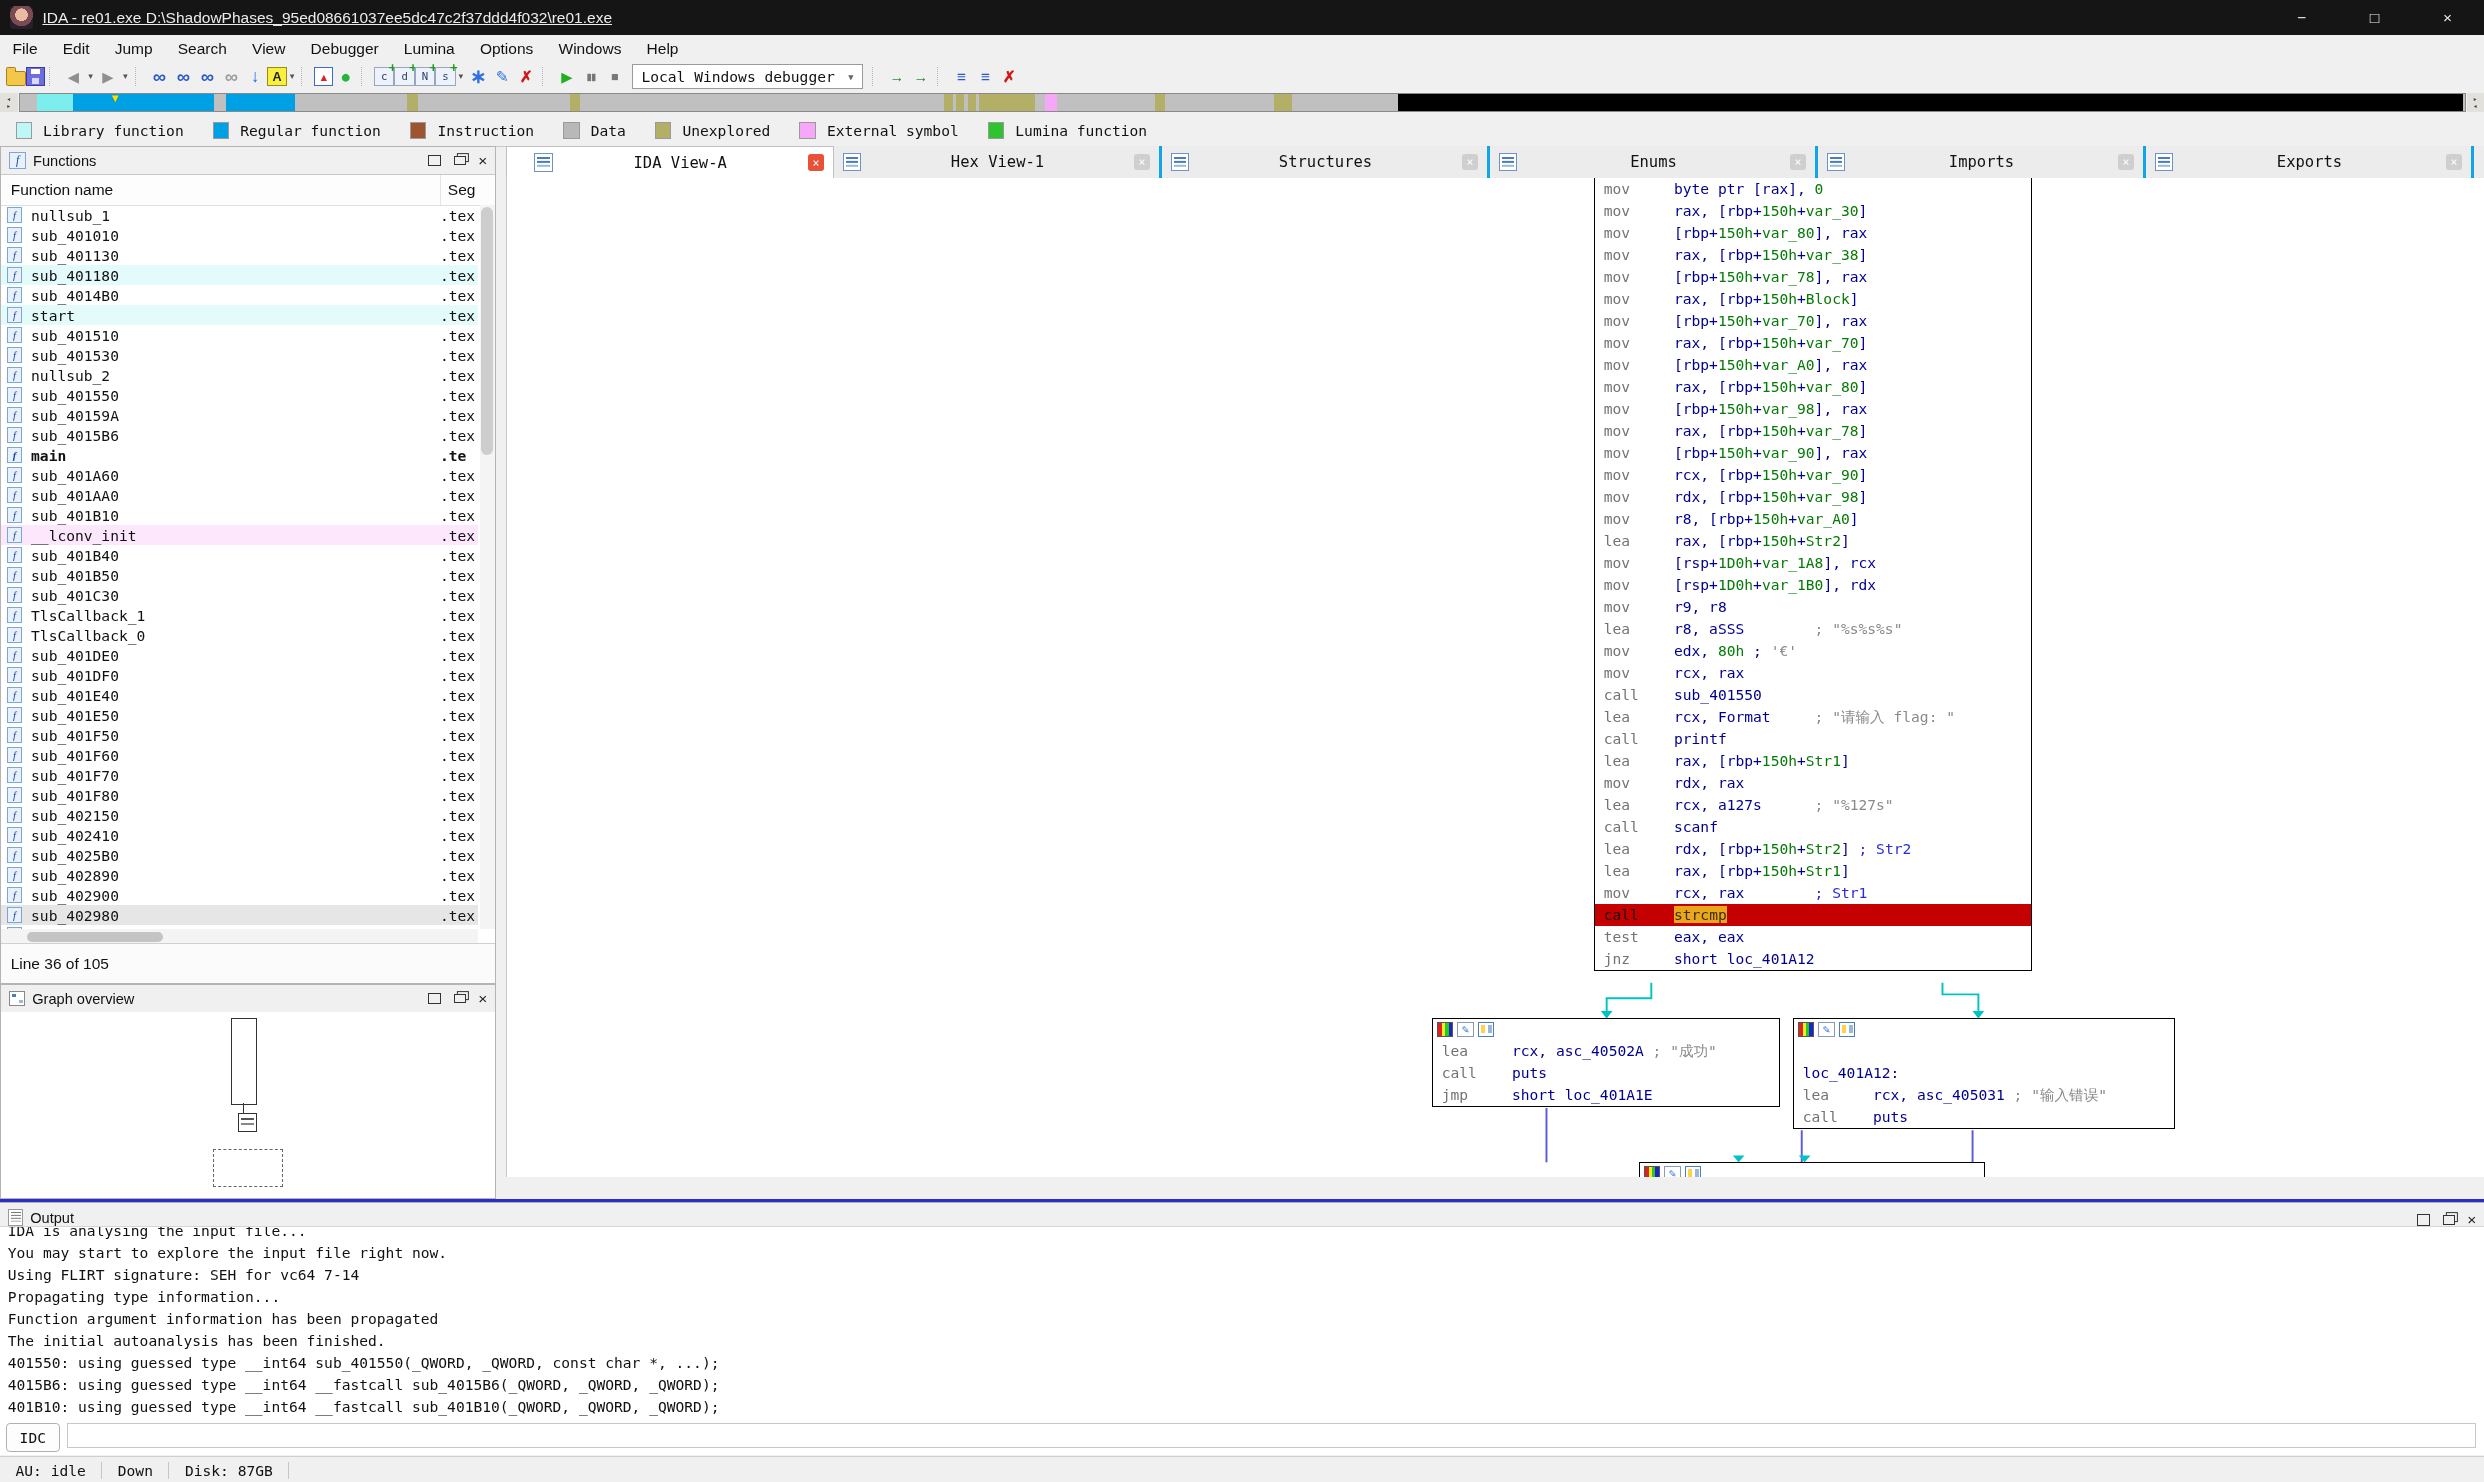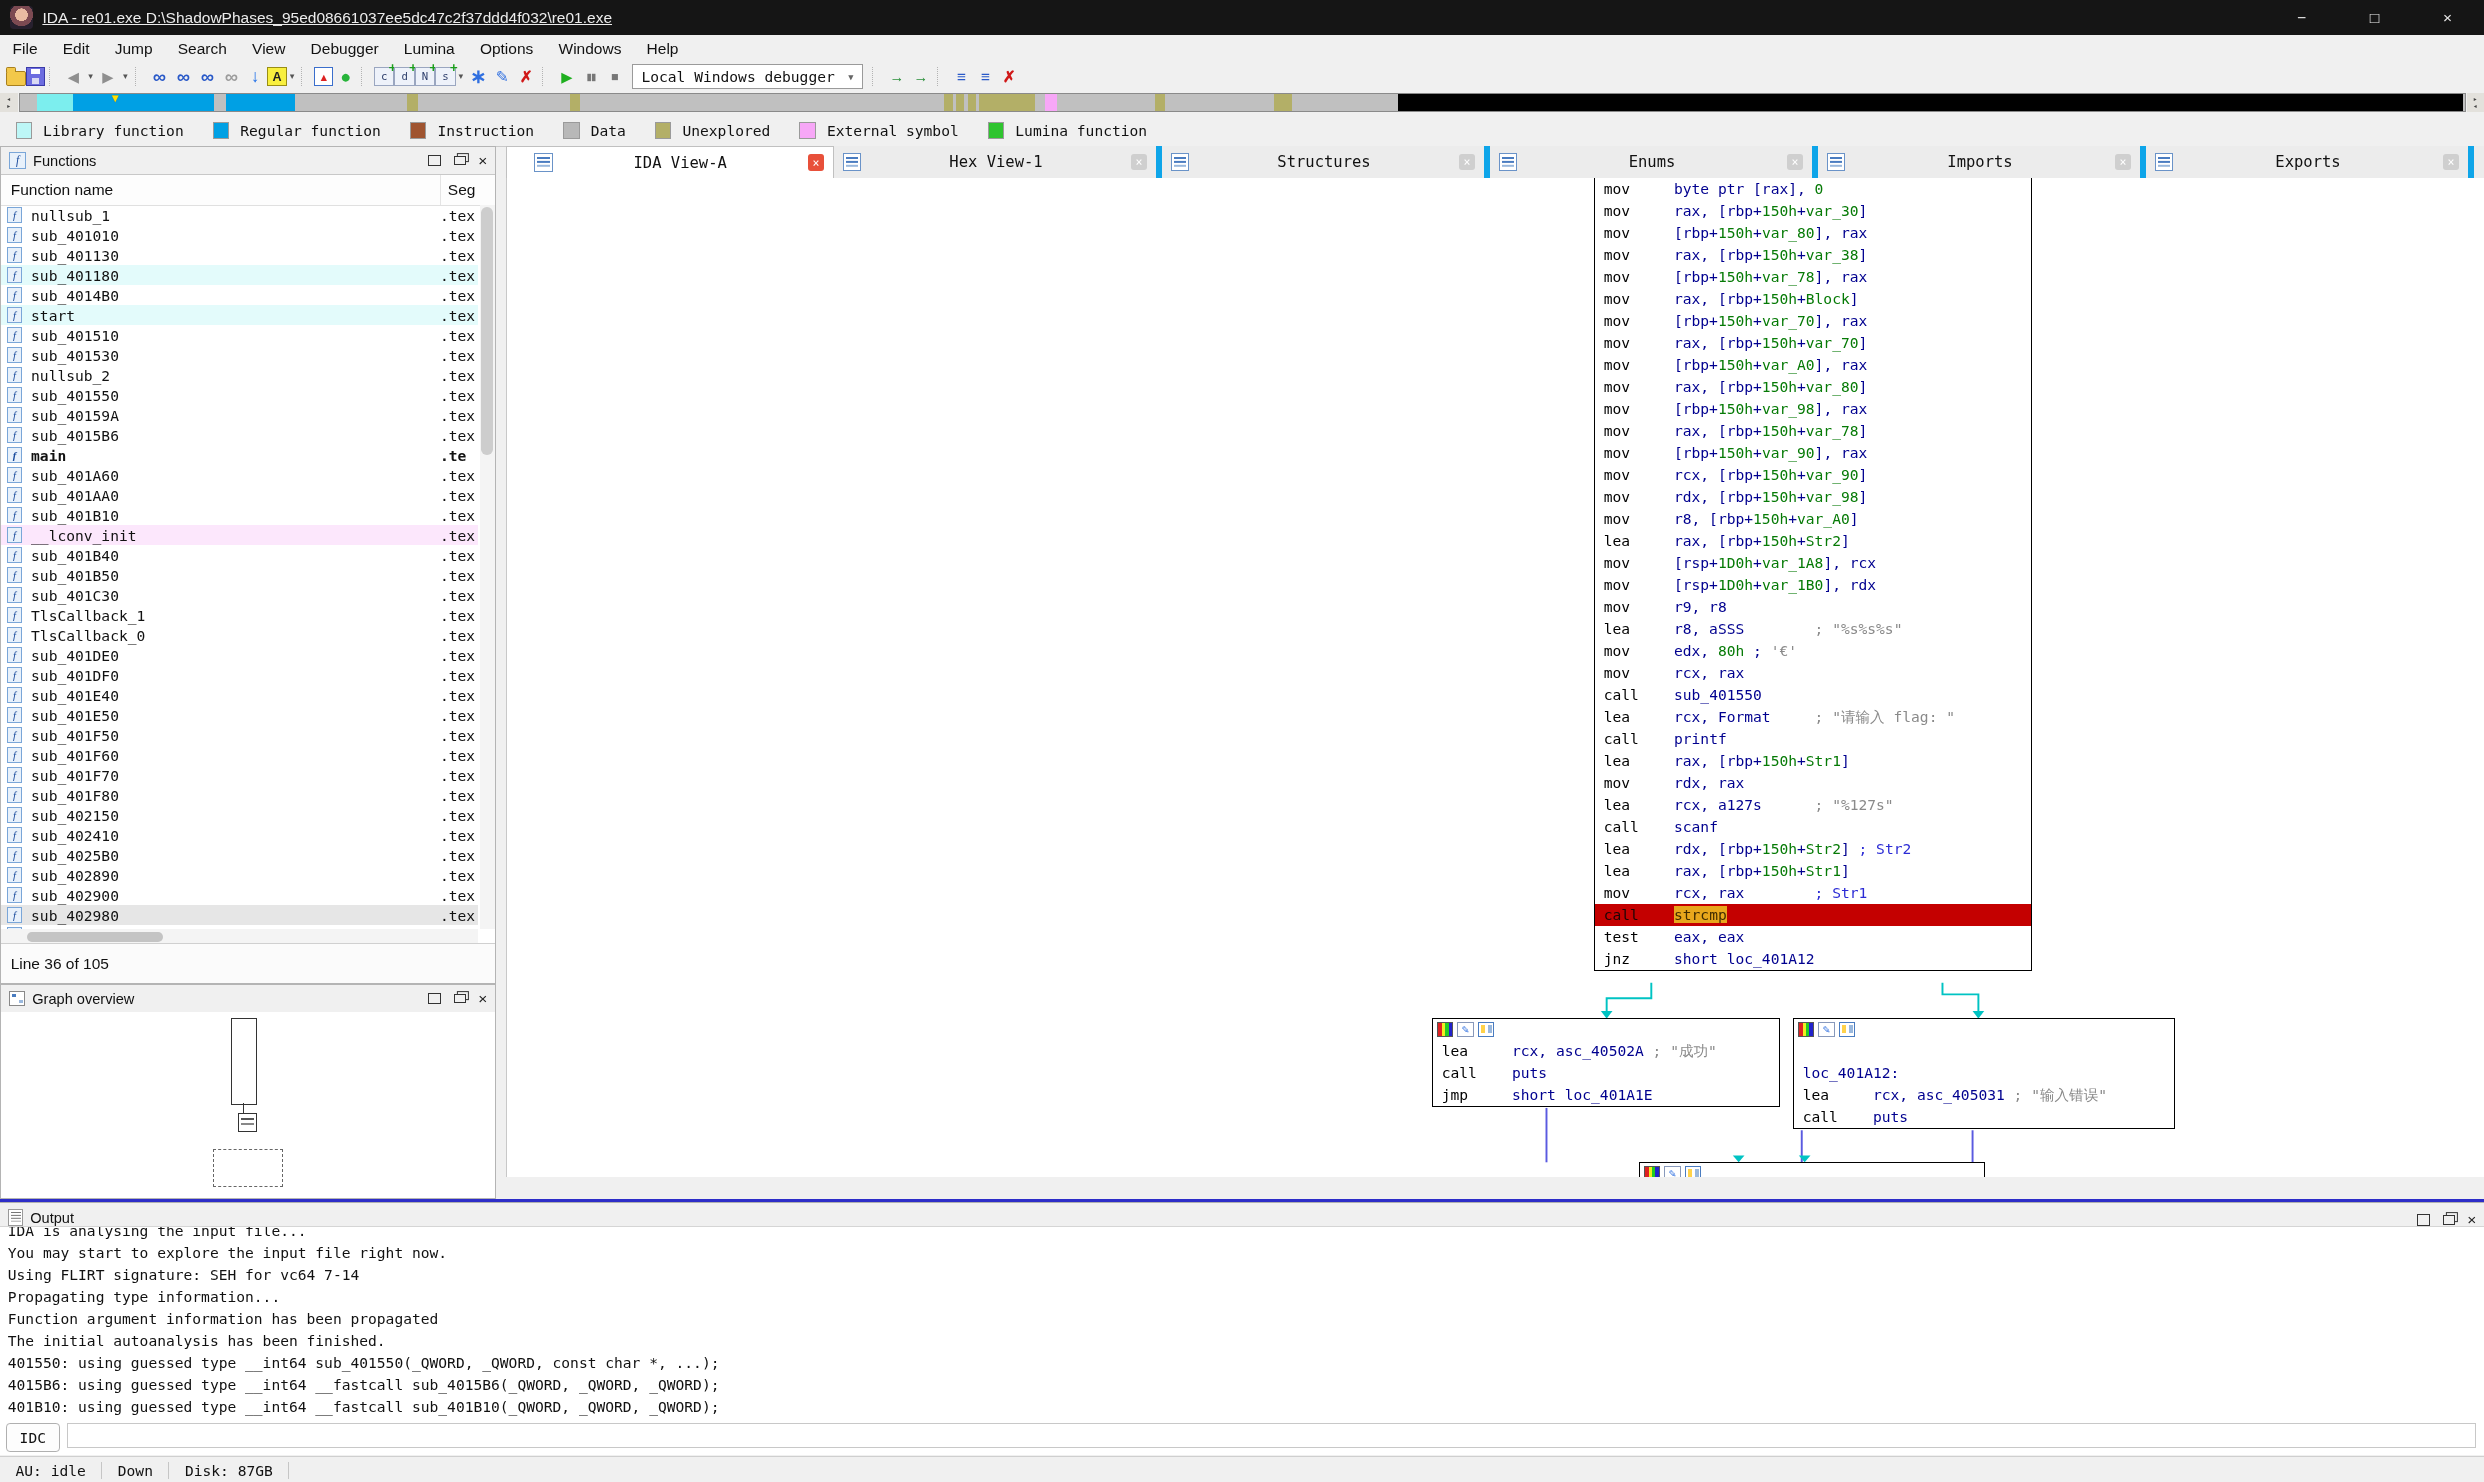--- a/index.html
+++ b/index.html
@@ -127,39 +127,39 @@
   .ov-mini::before{content:"";position:absolute;left:1.9px;top:3.9px;right:1.9px;height:1.9px;background:#555;}
   .ov-mini::after{content:"";position:absolute;left:1.9px;top:8.7px;right:1.9px;height:1.9px;background:#888;}
   .ov-dash{position:absolute;left:212px;top:137px;width:68px;height:36px;border:1px dashed #666;}
   .ov-ico{width:14.6px;height:13.6px;border:1px solid #888;background:#fff;position:relative;}
   .ov-ico::before{content:"";position:absolute;left:1.9px;top:1.9px;width:3.9px;height:3.9px;background:#4a7cc0;}
   .ov-ico::after{content:"";position:absolute;right:1.9px;bottom:1.9px;width:3.9px;height:3.9px;background:#9ab8dd;}
 
   
   .tabbar{position:absolute;left:506px;top:146px;width:1979px;height:32px;background:#ececec;display:flex;}
   .tab{width:328px;height:32px;box-sizing:border-box;display:flex;align-items:center;padding:0 8.7px;
-       font-size:15.5px;border-right:6px solid #0ea5e9;
+       font-size:15.5px;border-right:3px solid #0ea5e9;
        font-family:"DejaVu Sans Mono","Liberation Mono",monospace;}
   .tab.active{background:#fff;border:1px solid #c0c0c0;border-bottom:none;padding-left:27px;}
   .tab-label{flex:1;text-align:center;}
   .tab-ico{width:16.5px;height:16.5px;background:#fff;border:1px solid #6a93c8;position:relative;flex:0 0 auto;}
   .tab-ico::before{content:"";position:absolute;left:1.9px;right:1.9px;top:2.9px;height:1.9px;background:#4a7cc0;
                    box-shadow:0 3.9px 0 #4a7cc0,0 7.8px 0 #9ab8dd;}
   .tab-close{width:16.5px;height:16.5px;border-radius:2.9px;background:#cfcfcf;color:#fff;font-size:11.6px;
              display:flex;align-items:center;justify-content:center;flex:0 0 auto;}
   .tab.active .tab-close{background:#e8503a;}
 
   .canvas{position:absolute;left:506px;top:178px;width:1979px;height:999px;background:#fff;
           overflow:hidden;border-left:1px solid #c8c8c8;}
   .edges{position:absolute;left:0;top:0;pointer-events:none;}
   .block{position:absolute;left:1087px;top:-1px;width:436px;border:1px solid #000;background:#fff;}
   .cl{height:22px;line-height:22px;font-family:"DejaVu Sans Mono","Liberation Mono",monospace;
       font-size:14.6px;white-space:pre;padding-left:8.7px;}
   .cl.red{background:#c40000;}
-  .sm{color:#000000;} .sp{color:#00008f;} .sg{color:#067a06;} .sc{color:#8a8a8a;} .sb{color:#2b2bd5;}
+  .sm{color:#737373;} .sp{color:#00008f;} .sg{color:#067a06;} .sc{color:#8a8a8a;} .sb{color:#2b2bd5;}
   .sh{background:#e8a71c;color:#402c00;}
   .cl.red .sm{color:#1a0505;}
   .gbox{position:absolute;border:1px solid #000;background:#fff;}
   .ibar{height:21.3px;display:flex;align-items:center;gap:3.9px;padding-left:3.9px;}
   .pal{width:14.6px;height:12.6px;border:1px solid #555;
        background:linear-gradient(90deg,#d22 0 25%,#ee2 0 50%,#2c2 0 75%,#22c 0);}
   .pen{width:14.6px;height:13.6px;border:1px solid #8899bb;background:#fff;color:#2f6fe0;font-size:9.7px;
        display:flex;align-items:center;justify-content:center;}
   .fra{width:14.6px;height:13.6px;border:1px solid #4a7cc0;background:#fff;position:relative;}
   .fra::before{content:"";position:absolute;left:1.9px;top:1.9px;width:3.9px;height:7.8px;background:#ffd24a;}

